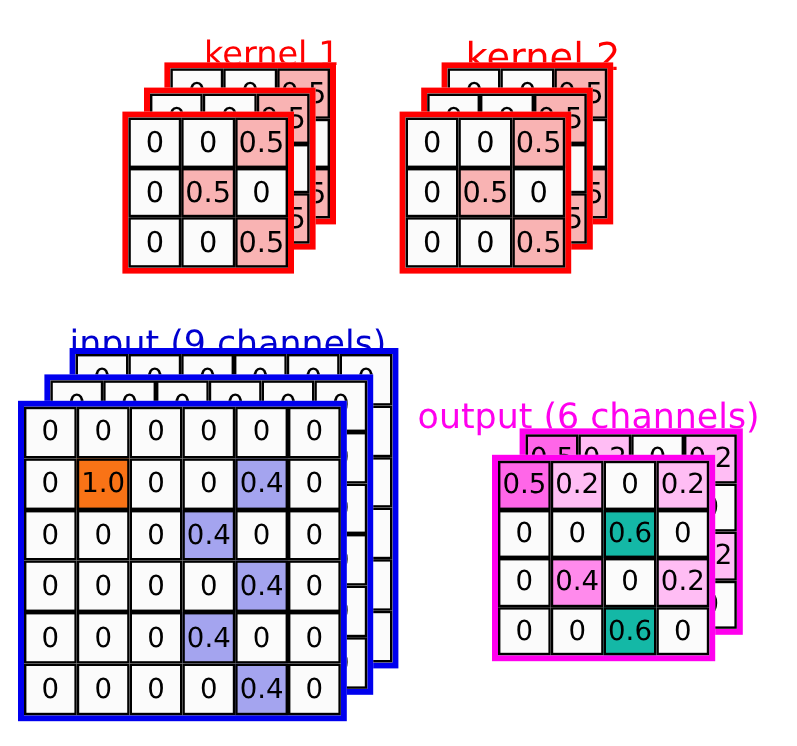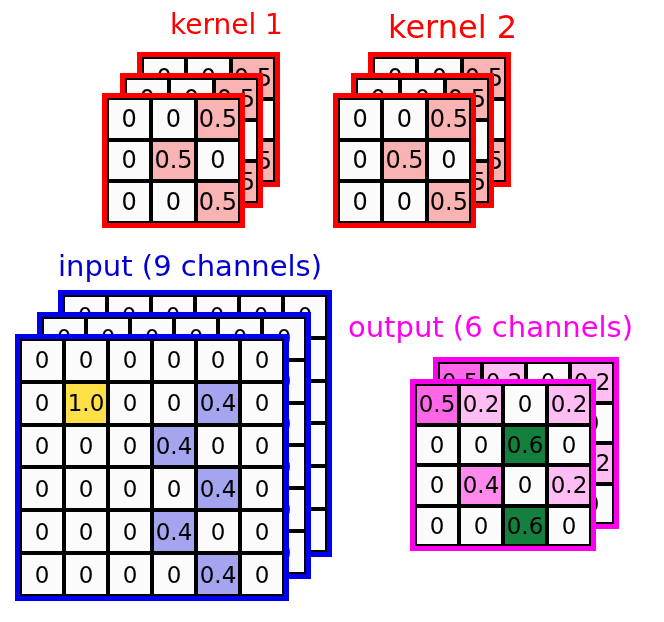--- a/index.html
+++ b/index.html
@@ -15,20 +15,21 @@
     overflow: hidden;
     font-family: "DejaVu Sans", sans-serif;
   }
 
   
   .title {
     position: absolute;
     white-space: nowrap;
     font-weight: 400;
     line-height: 1;
+    margin-top: 20px;
   }
   #title-kernel1 { left: 170px; top: 11px; font-size: 28px; color: #ff0000; }
   #title-kernel2 { left: 388px; top: 11px; font-size: 32px; color: #ff0000; }
   #title-input   { left: 58px;  top: 252px; font-size: 29px; color: #0000d0; }
   #title-output  { left: 348px; top: 313px; font-size: 29px; color: #ff00ee; }
 
   
   .plane {
     position: absolute;
     box-sizing: border-box;
@@ -47,29 +48,29 @@
   }
 
   
   .kplane { border: 5px solid #ff0000; grid-template-columns: repeat(3, 1fr); grid-template-rows: repeat(3, 1fr); width: 143px; height: 135px; }
   .kplane .cell { font-size: 24px; }
   .k-hi { background: #f9b3b3; }
 
   
   .iplane { border: 5px solid #0000ee; grid-template-columns: repeat(6, 1fr); grid-template-rows: repeat(6, 1fr); width: 274px; height: 267px; }
   .iplane .cell { font-size: 23px; }
-  .i-hi1 { background: #fde047; }
+  .i-hi1 { background: #f97316; }
   .i-hi4 { background: #a4a4ef; }
 
   
   .oplane { border: 5px solid #ff00ee; grid-template-columns: repeat(4, 1fr); grid-template-rows: repeat(4, 1fr); width: 186px; height: 172px; }
   .oplane .cell { font-size: 23px; }
   .o-a { background: #ff66e8; }
   .o-b { background: #ffbdf4; }
-  .o-c { background: #15803d; }
+  .o-c { background: #14b8a6; }
   .o-d { background: #ff8aec; }
 </style>
 </head>
 <body>
 
 <div id="canvas">
 
   <div class="title" id="title-kernel1">kernel 1</div>
   <div class="title" id="title-kernel2">kernel 2</div>
   <div class="title" id="title-input">input (9 channels)</div>

